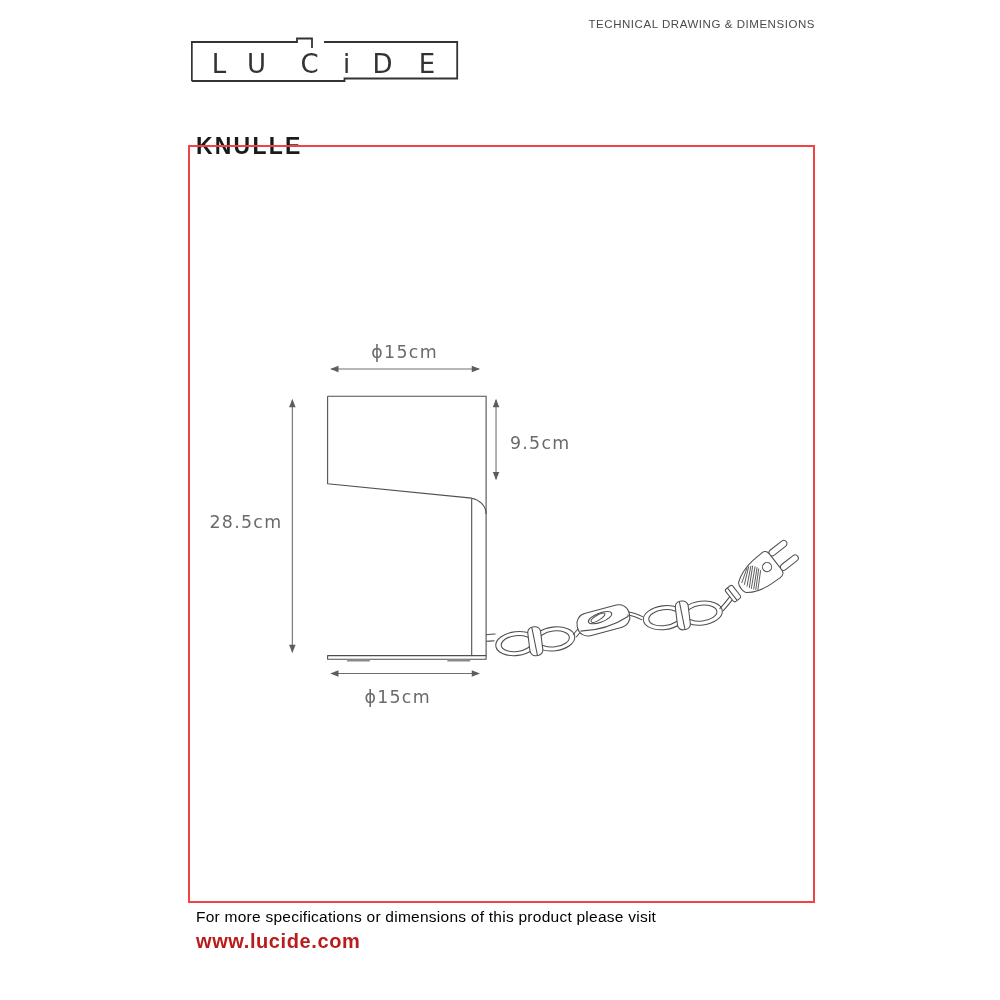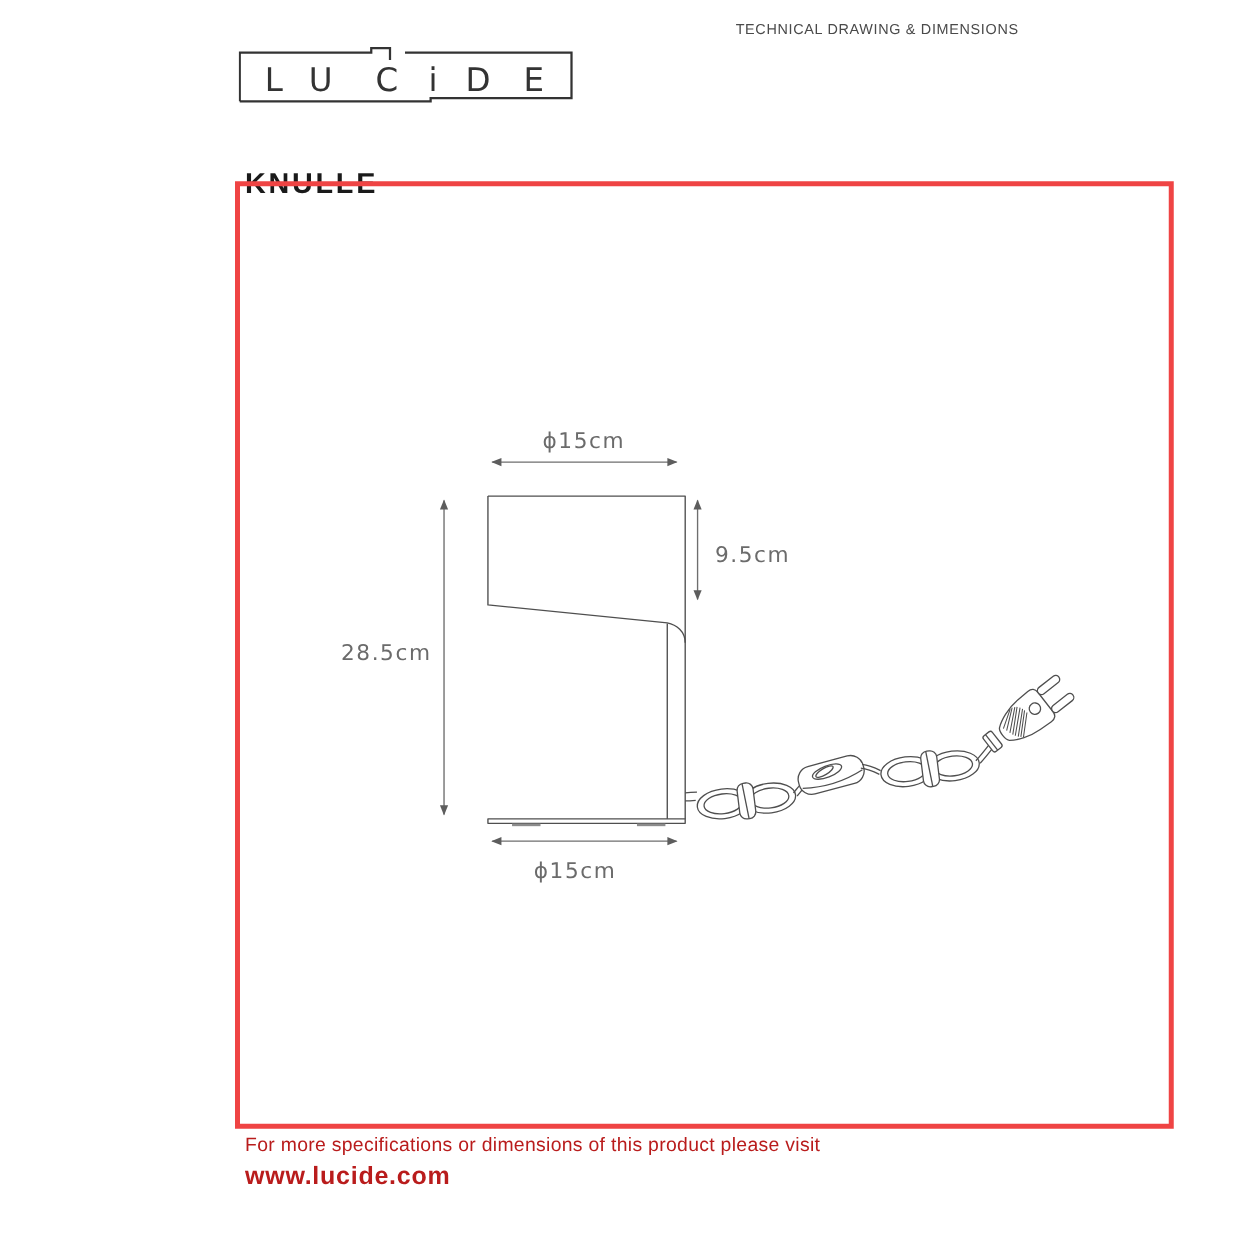--- a/index.html
+++ b/index.html
@@ -3,24 +3,24 @@
 <meta charset="utf-8">
 <style>
   html,body{margin:0;padding:0;background:#fff;}
   .page{position:relative;width:1000px;height:1000px;background:#ffffff;
         font-family:"Liberation Sans",sans-serif;color:#1f1f1f;overflow:hidden;}
   .abs{position:absolute;}
   .doc-type{top:18px;right:185px;font-size:11.5px;letter-spacing:.55px;color:#4a4a4a;}
   .product-name{left:196px;top:101px;font-size:23px;font-weight:700;letter-spacing:2.2px;color:#1a1a1a;margin-top:32px;}
   .meta{left:490px;top:99px;font-size:12.6px;font-weight:700;color:#1c1c1c;line-height:17.5px;letter-spacing:.2px;}
   .meta .lbl{margin-right:4px;}
-  .frame{left:188px;top:145px;width:751px;height:758px;border:4px solid #ef4444;box-sizing:border-box;padding-left:36px;}
+  .frame{left:188px;top:145px;width:627px;height:758px;border:2px solid #ef4444;box-sizing:border-box;padding-left:36px;}
   .drawing-svg{position:absolute;left:0;top:0;width:100%;height:100%;}
   .footer{left:196px;top:908px;}
-  .footer-note{font-size:15.5px;color:#b91c1c;letter-spacing:.25px;}
+  .footer-note{font-size:15.5px;color:#000000;letter-spacing:.25px;}
   .footer-site{font-size:20px;font-weight:700;color:#b91c1c;letter-spacing:.6px;margin-top:4px;}
   .dim-text{font-family:"DejaVu Sans",sans-serif;font-size:17.5px;fill:#6b6b6b;letter-spacing:1.3px;}
   .logo-letter{font-family:"DejaVu Sans",sans-serif;font-size:26px;fill:#333;}
 </style>
 </head>
 <body>
 
 <div class="page">
 
   <svg class="abs" style="left:191px;top:37px;" width="270" height="50" viewBox="0 0 270 50">

